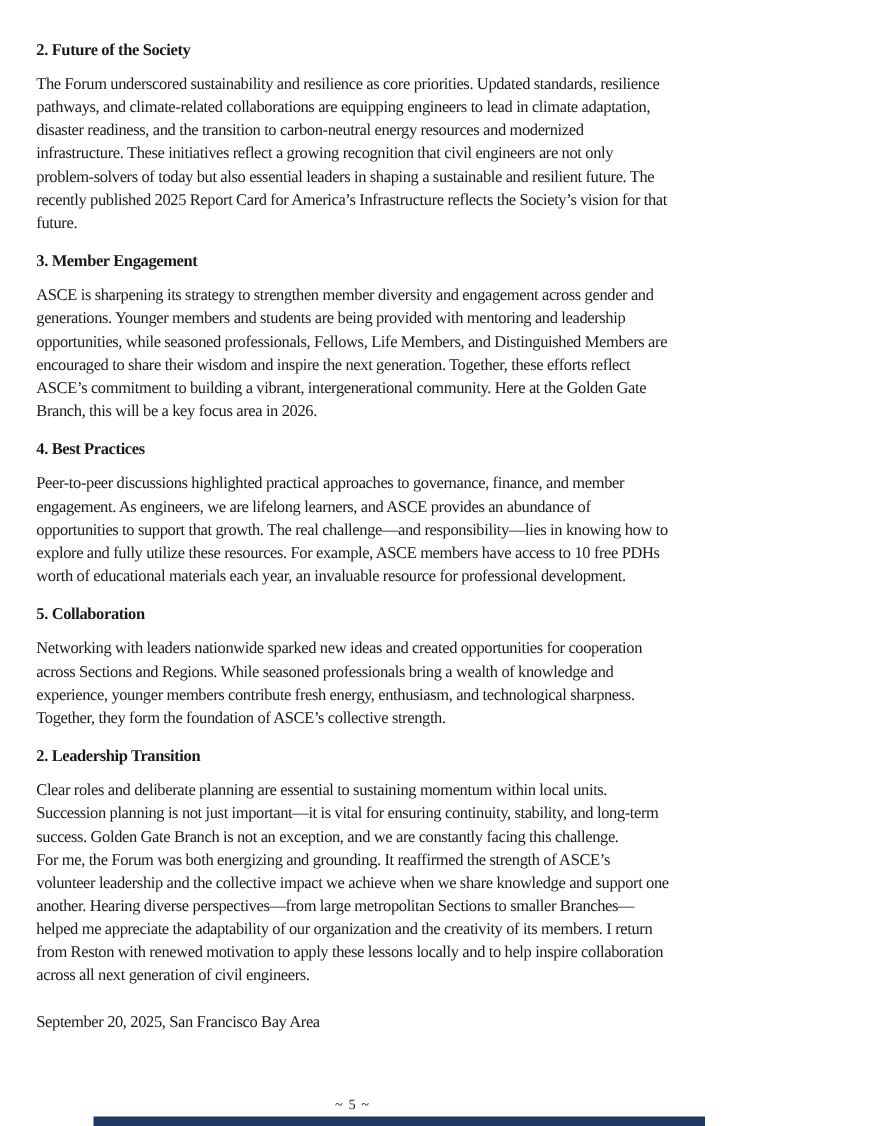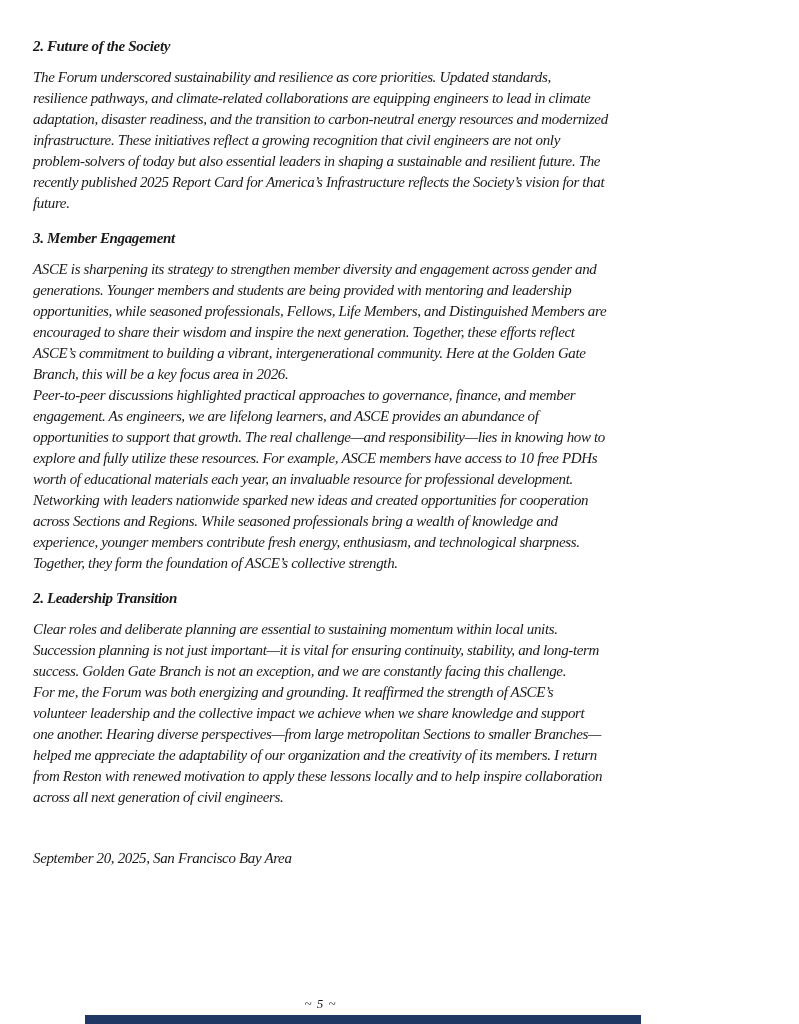--- a/index.html
+++ b/index.html
@@ -8,21 +8,20 @@
     background: #ffffff;
   }
   .page {
     position: relative;
     width: 641px;
     height: 1024px;
     background: #ffffff;
     overflow: hidden;
     font-family: "Liberation Serif", "DejaVu Serif", serif;
     color: #1a1a1a;
-    font-style: italic;
   }
   .content {
     position: absolute;
     top: 22px;
     left: 33px;
     right: 33px;
     font-size: 15px;
     line-height: 21px;
     letter-spacing: -0.35px;
     text-align: left;
@@ -30,21 +29,21 @@
   .section h2 {
     font-size: 15px;
     font-weight: bold;
     margin: 14px 0 10px 0;
     line-height: 21px;
   }
   .section p {
     margin: 0;
   }
   .closing {
-    margin-top: 40px;
+    margin-top: 22px;
   }
   .footer {
     position: absolute;
     left: 0;
     right: 0;
     bottom: 12px;
     text-align: center;
     font-size: 13px;
     letter-spacing: 1px;
     color: #1a1a1a;
@@ -67,24 +66,26 @@
       <h2>2. Future of the Society</h2>
       <p>The Forum underscored sustainability and resilience as core priorities. Updated standards, resilience pathways, and climate-related collaborations are equipping engineers to lead in climate adaptation, disaster readiness, and the transition to carbon-neutral energy resources and modernized infrastructure. These initiatives reflect a growing recognition that civil engineers are not only problem-solvers of today but also essential leaders in shaping a sustainable and resilient future. The recently published 2025 Report Card for America’s Infrastructure reflects the Society’s vision for that future.</p>
     </div>
 
     <div class="section">
       <h2>3. Member Engagement</h2>
       <p>ASCE is sharpening its strategy to strengthen member diversity and engagement across gender and generations. Younger members and students are being provided with mentoring and leadership opportunities, while seasoned professionals, Fellows, Life Members, and Distinguished Members are encouraged to share their wisdom and inspire the next generation. Together, these efforts reflect ASCE’s commitment to building a vibrant, intergenerational community. Here at the Golden Gate Branch, this will be a key focus area in 2026.</p>
     </div>
 
     <div class="section">
+      <h2>4. Best Practices</h2>
       <p>Peer-to-peer discussions highlighted practical approaches to governance, finance, and member engagement. As engineers, we are lifelong learners, and ASCE provides an abundance of opportunities to support that growth. The real challenge—and responsibility—lies in knowing how to explore and fully utilize these resources. For example, ASCE members have access to 10 free PDHs worth of educational materials each year, an invaluable resource for professional development.</p>
     </div>
 
     <div class="section">
+      <h2>5. Collaboration</h2>
       <p>Networking with leaders nationwide sparked new ideas and created opportunities for cooperation across Sections and Regions. While seasoned professionals bring a wealth of knowledge and experience, younger members contribute fresh energy, enthusiasm, and technological sharpness. Together, they form the foundation of ASCE’s collective strength.</p>
     </div>
 
     <div class="section">
       <h2>2. Leadership Transition</h2>
       <p>Clear roles and deliberate planning are essential to sustaining momentum within local units. Succession planning is not just important—it is vital for ensuring continuity, stability, and long-term success. Golden Gate Branch is not an exception, and we are constantly facing this challenge.</p>
     </div>
 
     <div class="section">
       <p>For me, the Forum was both energizing and grounding. It reaffirmed the strength of ASCE’s volunteer leadership and the collective impact we achieve when we share knowledge and support one another. Hearing diverse perspectives—from large metropolitan Sections to smaller Branches—helped me appreciate the adaptability of our organization and the creativity of its members. I return from Reston with renewed motivation to apply these lessons locally and to help inspire collaboration across all next generation of civil engineers.</p>

